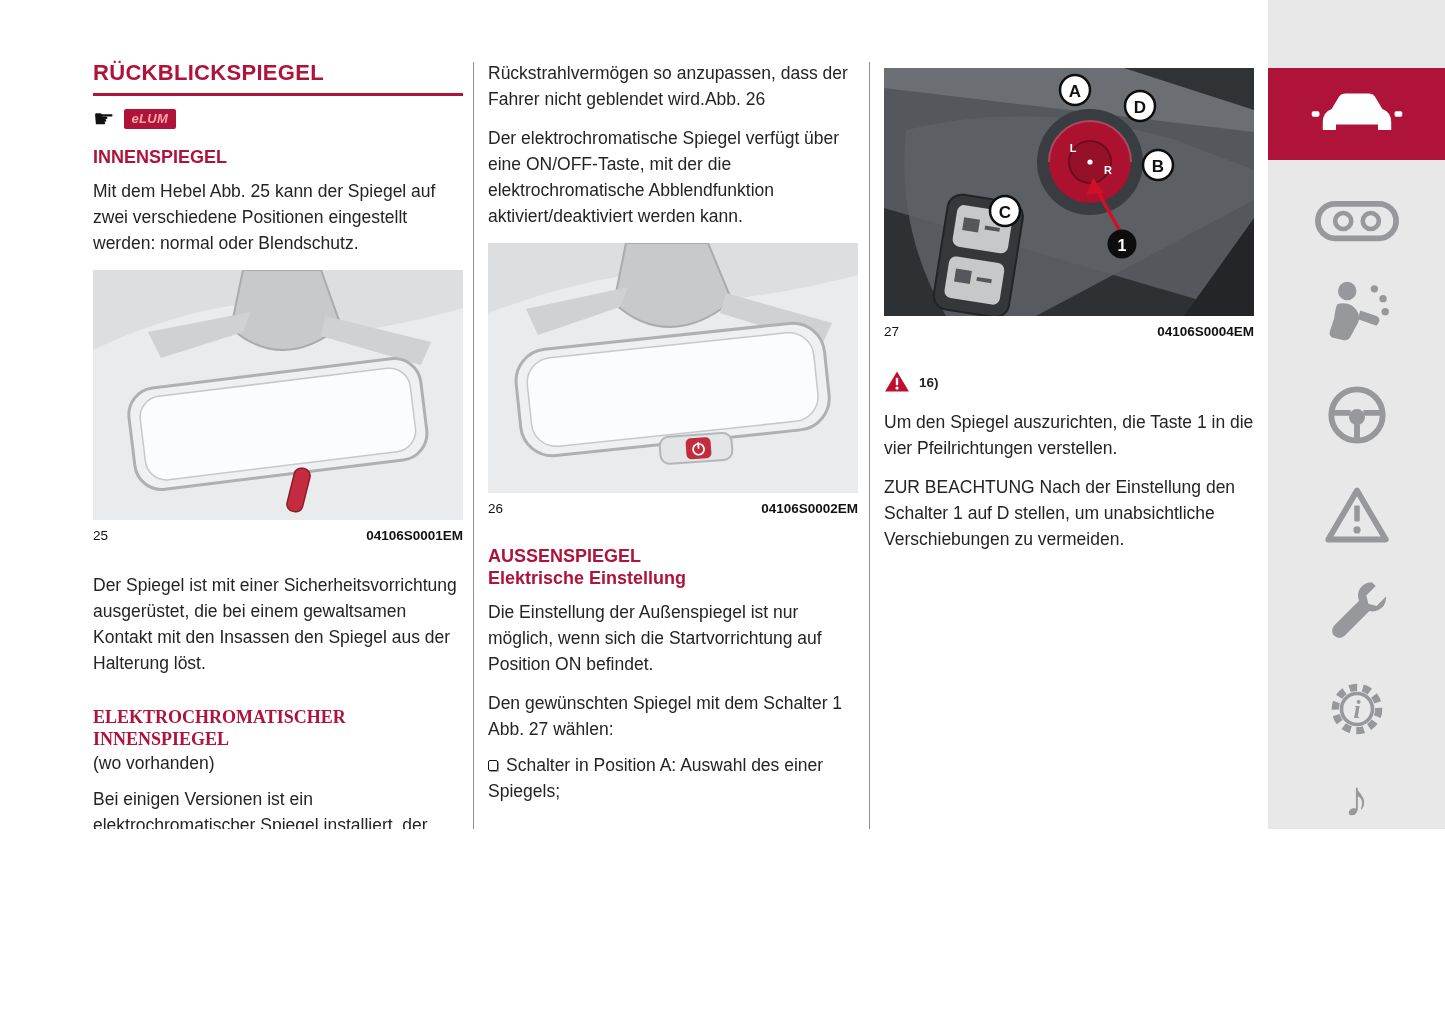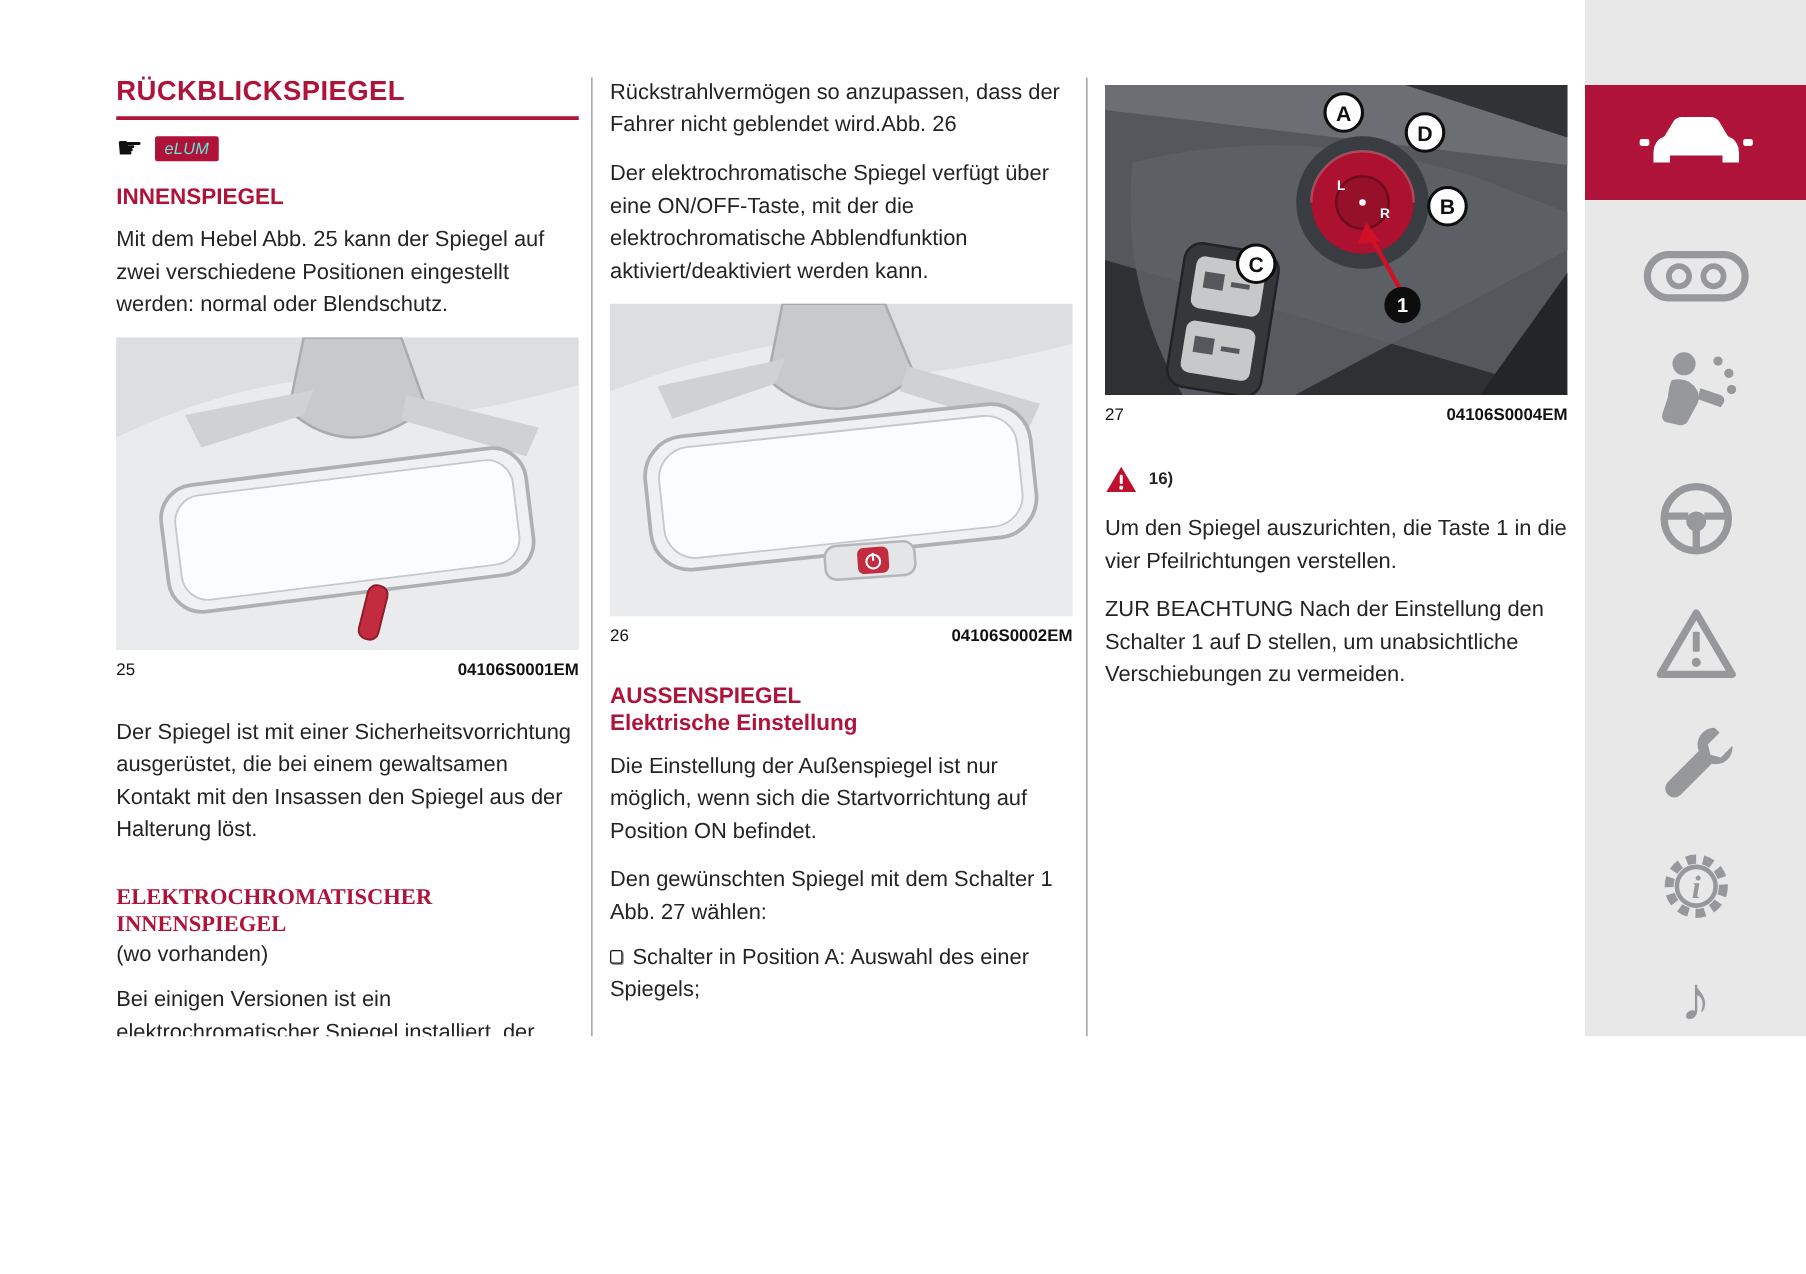--- a/index.html
+++ b/index.html
@@ -19,21 +19,21 @@
   .col2 { left:488px; }
   .col3 { left:884px; }
   .vdiv { position:absolute; top:62px; width:1px; height:884px; background:#8f8f8f; }
   .vdiv1 { left:473px; } .vdiv2 { left:869px; }
 
   h1.doc-title { color:var(--accent); font-size:22px; line-height:25px; font-weight:bold; letter-spacing:.3px; }
   .title-rule { height:3px; background:var(--accent); margin-top:8px; }
 
   .icon-row { display:flex; align-items:center; gap:9px; margin-top:10px; height:26px; }
   .hand-glyph { font-size:24px; line-height:24px; color:#111; }
-  .elum-badge { background:var(--accent); color:#5eead4; font-weight:normal; font-style:italic; font-size:13px; line-height:18px; padding:1px 8px; border-radius:2px; letter-spacing:.3px; }
+  .elum-badge { background:var(--accent); color:#fca5a5; font-weight:bold; font-style:italic; font-size:13px; line-height:18px; padding:1px 8px; border-radius:2px; letter-spacing:.3px; }
 
   .red-h { color:var(--accent); font-weight:bold; font-size:18px; line-height:22px; margin-top:14px; }
   .red-h2 { color:var(--accent); font-weight:bold; font-size:18px; line-height:22px; margin-top:30px; }
   .red-sub { color:var(--accent); font-weight:bold; font-size:18px; line-height:22px; margin-top:0; }
   .subnote { margin-top:2px; }
 
   .col p { margin-top:10px; }
   .col p.flush { margin-top:0; }
   .col p.sp { margin-top:13px; }
 
@@ -41,21 +41,21 @@
   .figure svg { display:block; width:100%; height:auto; }
   .fig-caption { display:flex; justify-content:space-between; align-items:flex-start; margin-top:7px; font-size:13.5px; line-height:17px; }
   .fig-num { font-weight:400; color:#111; }
   .fig-code { font-weight:700; color:#111; }
 
   .after-fig { margin-top:28px !important; }
 
   .bullet { margin-top:12px; }
   .sq { display:inline-block; width:10px; height:11px; border:1.7px solid #151515; border-radius:2px; margin-right:8px; background:#fdfdfd; box-shadow:1px 1px 0 #9a9a9a; }
 
-  .warning-row { display:flex; align-items:center; gap:9px; margin-top:30px; }
+  .warning-row { display:flex; gap:9px; margin-top:30px; }
   .warning-ref { font-weight:bold; font-size:13.5px; }
 
   
   .sidebar { position:absolute; top:0; right:0; width:177px; height:1019px; background:var(--sidebar-bg); }
   .tab { position:absolute; left:0; width:177px; display:flex; justify-content:center; align-items:center; }
   .tab-active { top:68px; height:92px; background:var(--accent); }
   .music-glyph { font-size:50px; color:var(--icon-gray); line-height:1; }
   .abc-label { font-size:27px; font-weight:bold; color:var(--icon-gray); letter-spacing:1px; }
   .page-num { position:absolute; right:38px; top:948px; color:var(--accent); font-weight:bold; font-size:20px; }
 

